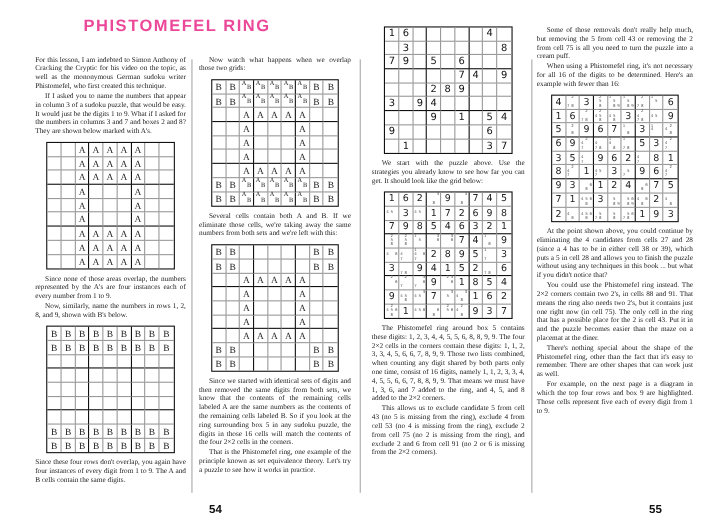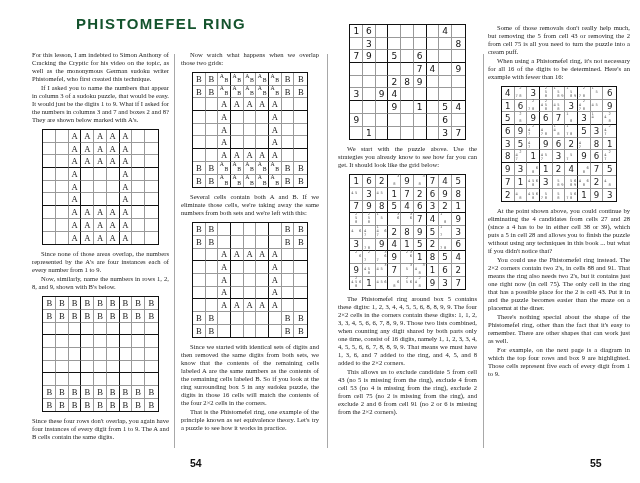--- a/index.html
+++ b/index.html
@@ -1,20 +1,20 @@
 <!DOCTYPE html>
 <html><head>
 <meta charset="utf-8">
 <style>
   html,body{margin:0;padding:0;}
   #page{position:relative;width:640px;height:483px;background:#ffffff;overflow:hidden;
         font-family:"Liberation Serif",serif;color:#222;}
   .title{position:absolute;left:0;top:15px;width:322px;text-align:center;
          font-family:"Liberation Sans",sans-serif;font-weight:bold;font-size:15px;
-         letter-spacing:1.4px;color:#14532d;}
+         letter-spacing:1.4px;color:#ec4899;}
   .col{position:absolute;text-align:justify;font-size:6.6px;line-height:8px;}
   .col-l1{left:32px;top:51px;width:137px;}
   .col-l2{left:181px;top:51px;width:138px;}
   .col-r1{left:338px;top:22px;width:139px;}
   .col-r2{left:488px;top:24px;width:142px;}
   .para{margin:0 0 1px 0;text-indent:9px;}
   .noind{text-indent:0;}
   .vrule{position:absolute;top:54px;width:1px;height:394px;background:#a8a8a8;}
   .pagenum{position:absolute;bottom:14px;font-family:"Liberation Sans",sans-serif;
            font-weight:bold;font-size:10.5px;color:#111;margin-top:36px;}

